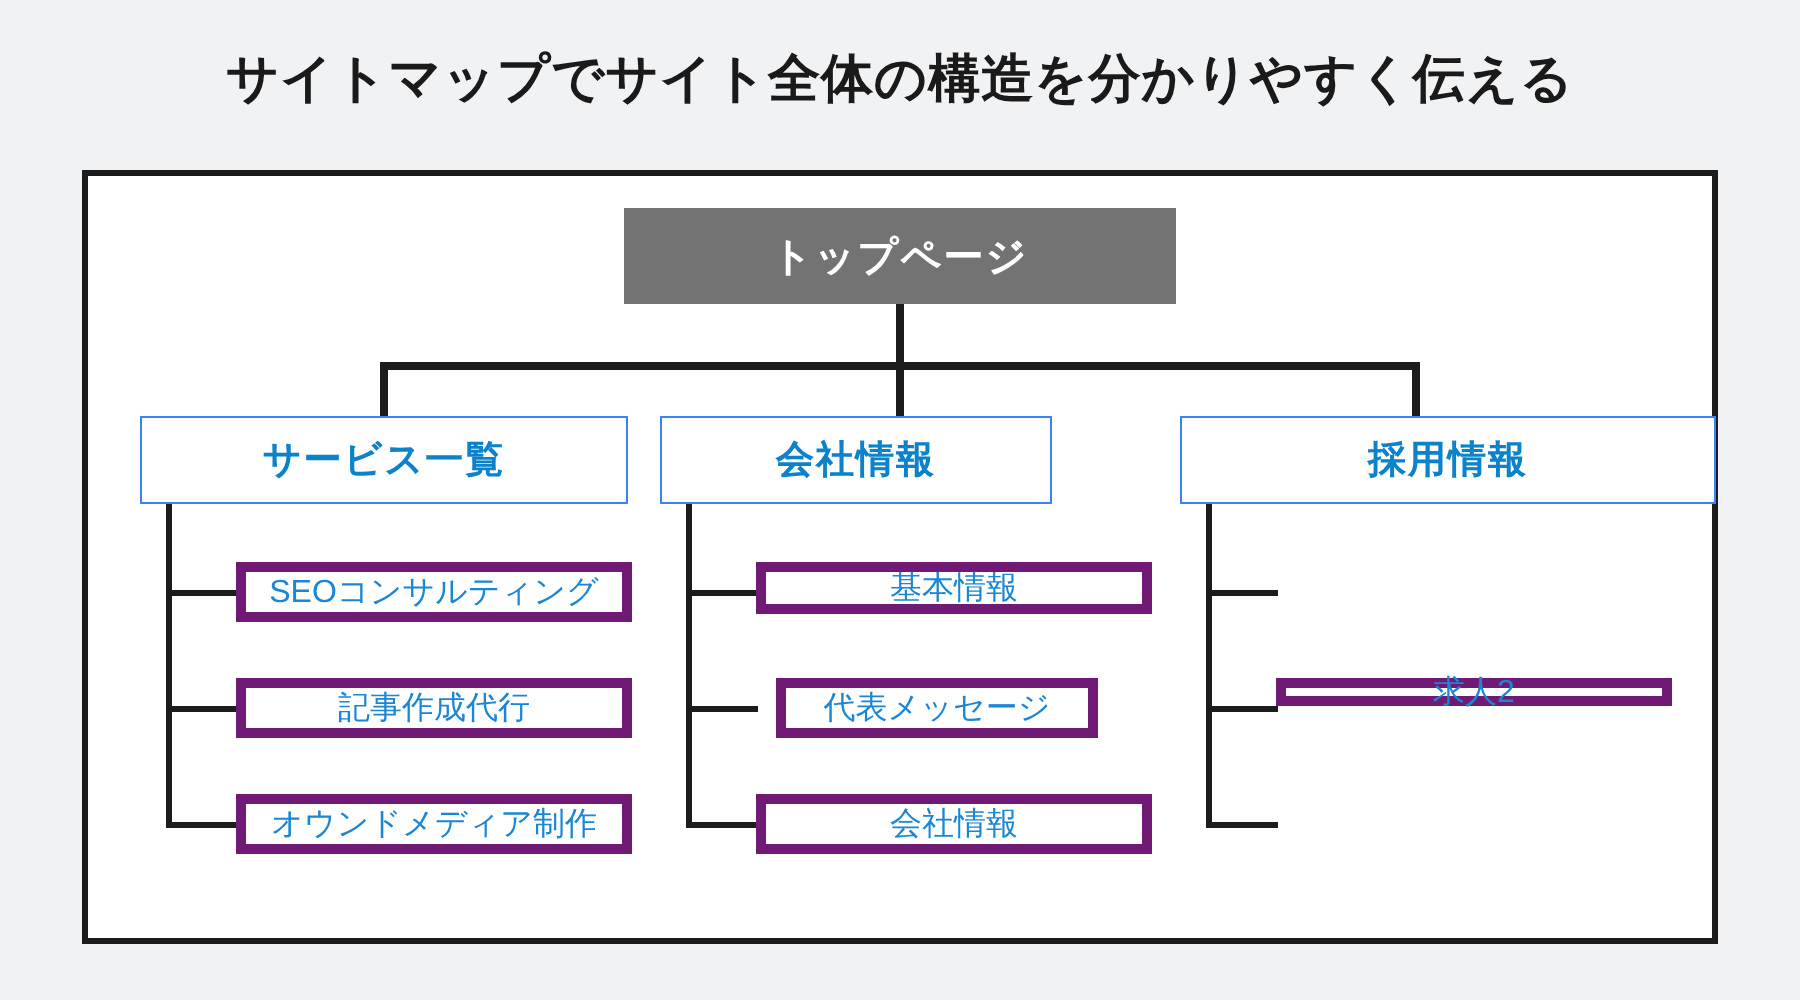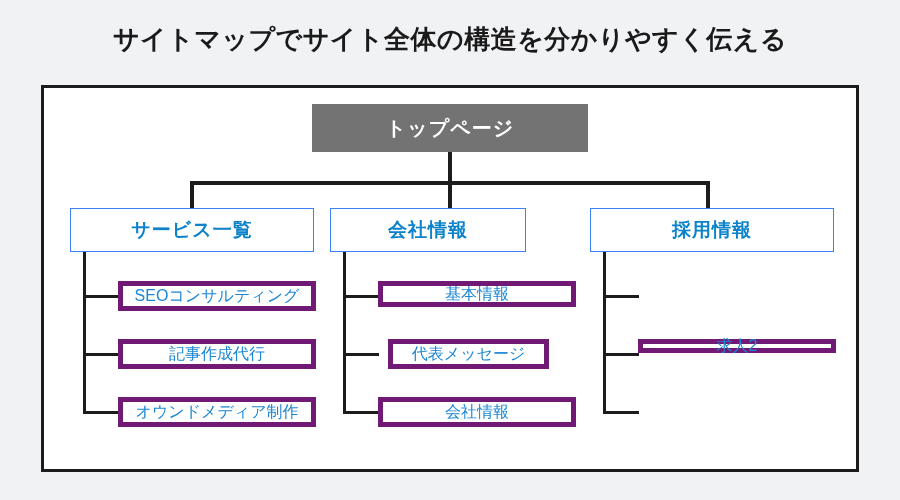--- a/index.html
+++ b/index.html
@@ -128,21 +128,21 @@
     <div class="line" style="left:603px; top:295px; width:36px; height:3px;"></div>
     <div class="line" style="left:603px; top:353px; width:36px; height:3px;"></div>
     <div class="line" style="left:603px; top:411px; width:36px; height:3px;"></div>
 
     <div class="node node-root" style="left:312px; top:104px; width:276px; height:48px;">トップページ</div>
 
     <div class="node node-branch" style="left:70px; top:208px; width:244px; height:44px;">サービス一覧</div>
 
     <div class="node node-branch" style="left:330px; top:208px; width:196px; height:44px;">会社情報</div>
 
-    <div class="node node-branch" style="left:590px; top:208px; width:244px; height:44px;">採用情報</div>
+    <div class="node node-branch" style="left:590px; top:208px; width:268px; height:44px;">採用情報</div>
 
     <div class="node node-leaf" style="left:118px; top:281px; width:198px; height:30px;">SEOコンサルティング</div>
 
     <div class="node node-leaf" style="left:118px; top:397px; width:198px; height:30px;">オウンドメディア制作</div>
 
     <div class="node node-leaf" style="left:118px; top:339px; width:198px; height:30px;">記事作成代行</div>
 
     <div class="node node-leaf" style="left:378px; top:281px; width:198px; height:26px;">基本情報</div>
 
     <div class="node node-leaf" style="left:388px; top:339px; width:161px; height:30px;">代表メッセージ</div>

